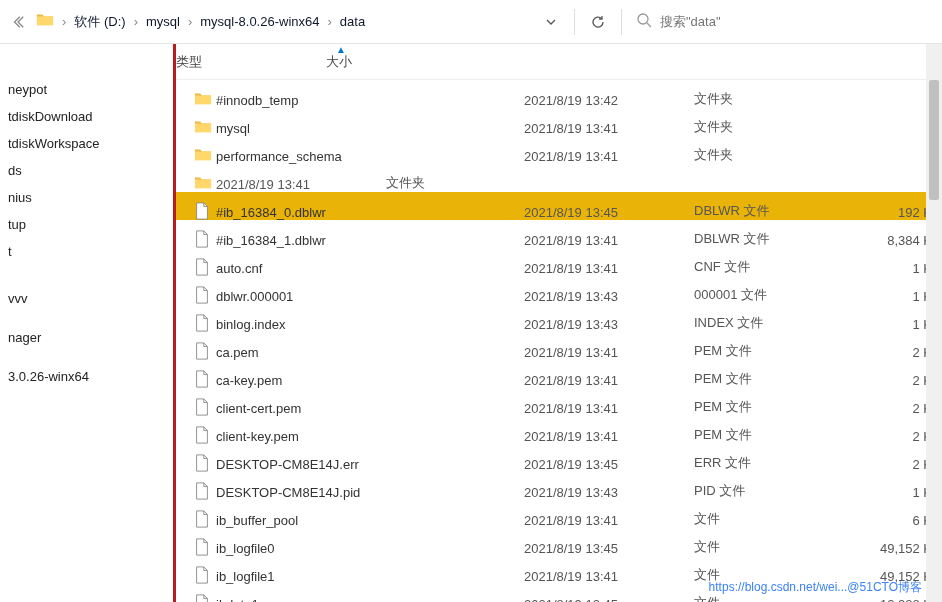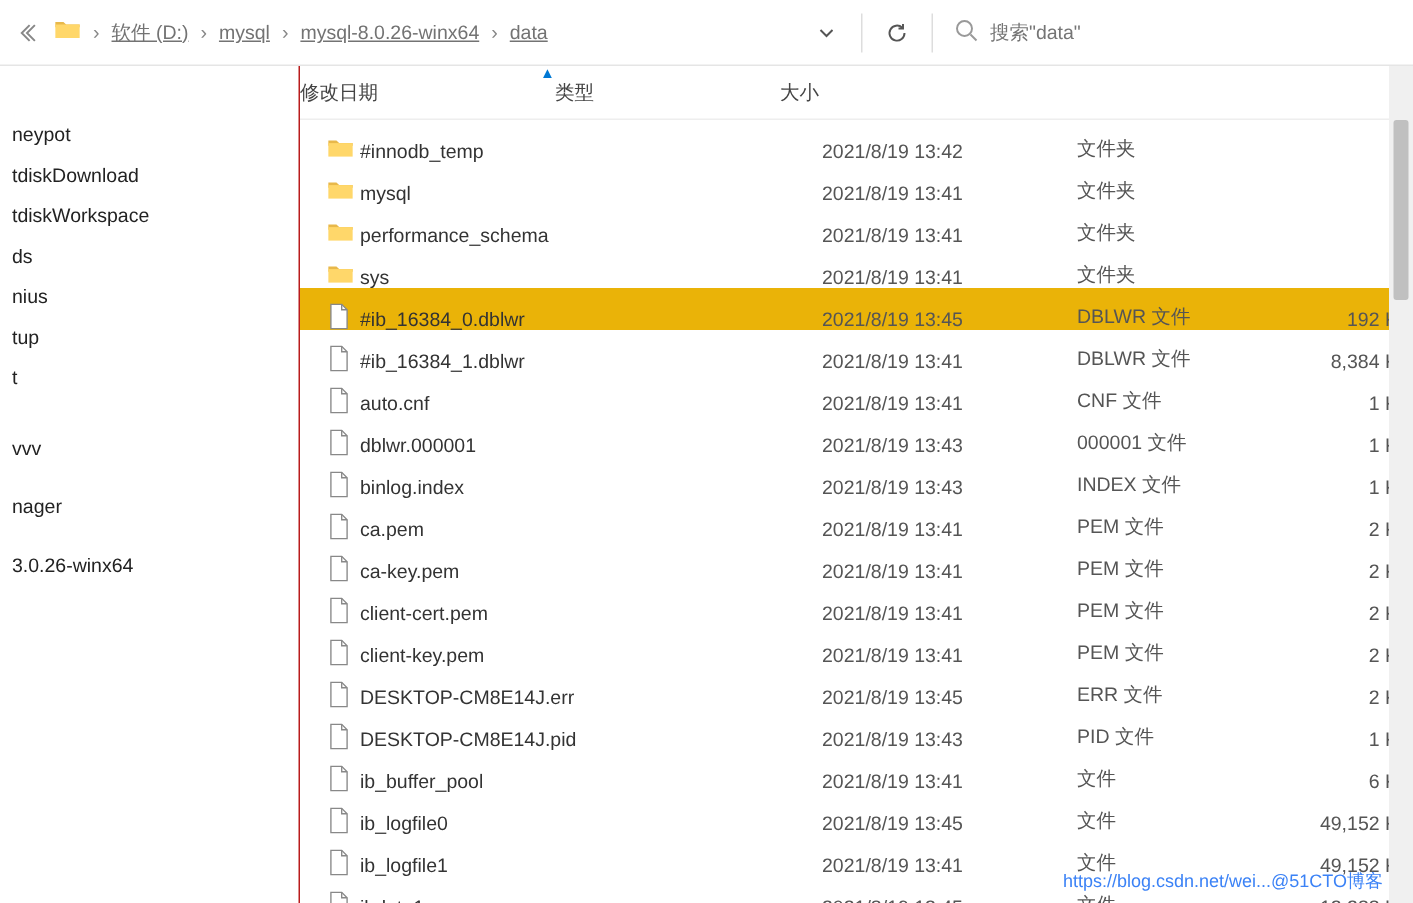--- a/index.html
+++ b/index.html
@@ -36,23 +36,22 @@
     }
     .folder-icon-small {
       width: 18px;
       height: 18px;
       margin-right: 6px;
     }
     .crumb {
       display: flex;
       align-items: center;
       padding: 0 6px;
-      color: #737373;
+      color: #0f172a;
       white-space: nowrap;
-      text-decoration: underline;
     }
     .crumb-sep {
       color: #888;
       padding: 0 2px;
     }
     .dropdown-btn, .refresh-btn {
       width: 30px;
       height: 30px;
       display: flex;
       align-items: center;
@@ -81,22 +80,22 @@
       flex: 1;
       font-size: 13px;
       color: #333;
       margin-left: 8px;
     }
     .content {
       display: flex;
       height: calc(100% - 44px);
     }
     .sidebar {
-      width: 200px;
-      border-right: 1px solid #b91c1c;
+      width: 176px;
+      border-right: 3px solid #b91c1c;
       overflow: hidden;
       padding-top: 32px;
     }
     .sidebar-item {
       padding: 6px 0 6px 8px;
       white-space: nowrap;
       color: #222;
       font-size: 13px;
     }
     .sidebar-gap { height: 20px; }
@@ -240,21 +239,20 @@
         <div class="sidebar-item"></div>
         <div class="sidebar-item">nager</div>
         <div class="sidebar-item"></div>
         <div class="sidebar-item">3.0.26-winx64</div>
       </div>
   </div>
 
   <div class="main">
     <div class="col-headers">
       <div class="sort-indicator">▲</div>
-      <div class="col-date">修改日期</div>
       <div class="col-type">类型</div>
       <div class="col-size">大小</div>
     </div>
     <div class="file-list" id="file-list">
         <div class="file-row">
           <span class="icon-cell">
             <svg width="18" height="18" viewBox="0 0 20 20">
               <path class="folder-svg-back" d="M1 4 h6 l2 2 h10 v2 H1z"></path>
               <path class="folder-svg" d="M1 6 h18 v10 H1z"></path>
             </svg>
@@ -288,21 +286,20 @@
           <span class="cell-type">文件夹</span>
           <span class="cell-size"></span>
         </div>
         <div class="file-row">
           <span class="icon-cell">
             <svg width="18" height="18" viewBox="0 0 20 20">
               <path class="folder-svg-back" d="M1 4 h6 l2 2 h10 v2 H1z"></path>
               <path class="folder-svg" d="M1 6 h18 v10 H1z"></path>
             </svg>
           </span>
-          <span class="cell-name">sys</span>
           <span class="cell-date">2021/8/19 13:41</span>
           <span class="cell-type">文件夹</span>
           <span class="cell-size"></span>
         </div>
         <div class="file-row hovered">
           <span class="icon-cell">
             <svg width="16" height="18" viewBox="0 0 16 20">
               <path class="file-svg" d="M2 1 h8 l4 4 v14 H2z"></path>
               <path d="M10 1 v4 h4" fill="none" stroke="#888" stroke-width="1"></path>
             </svg>

